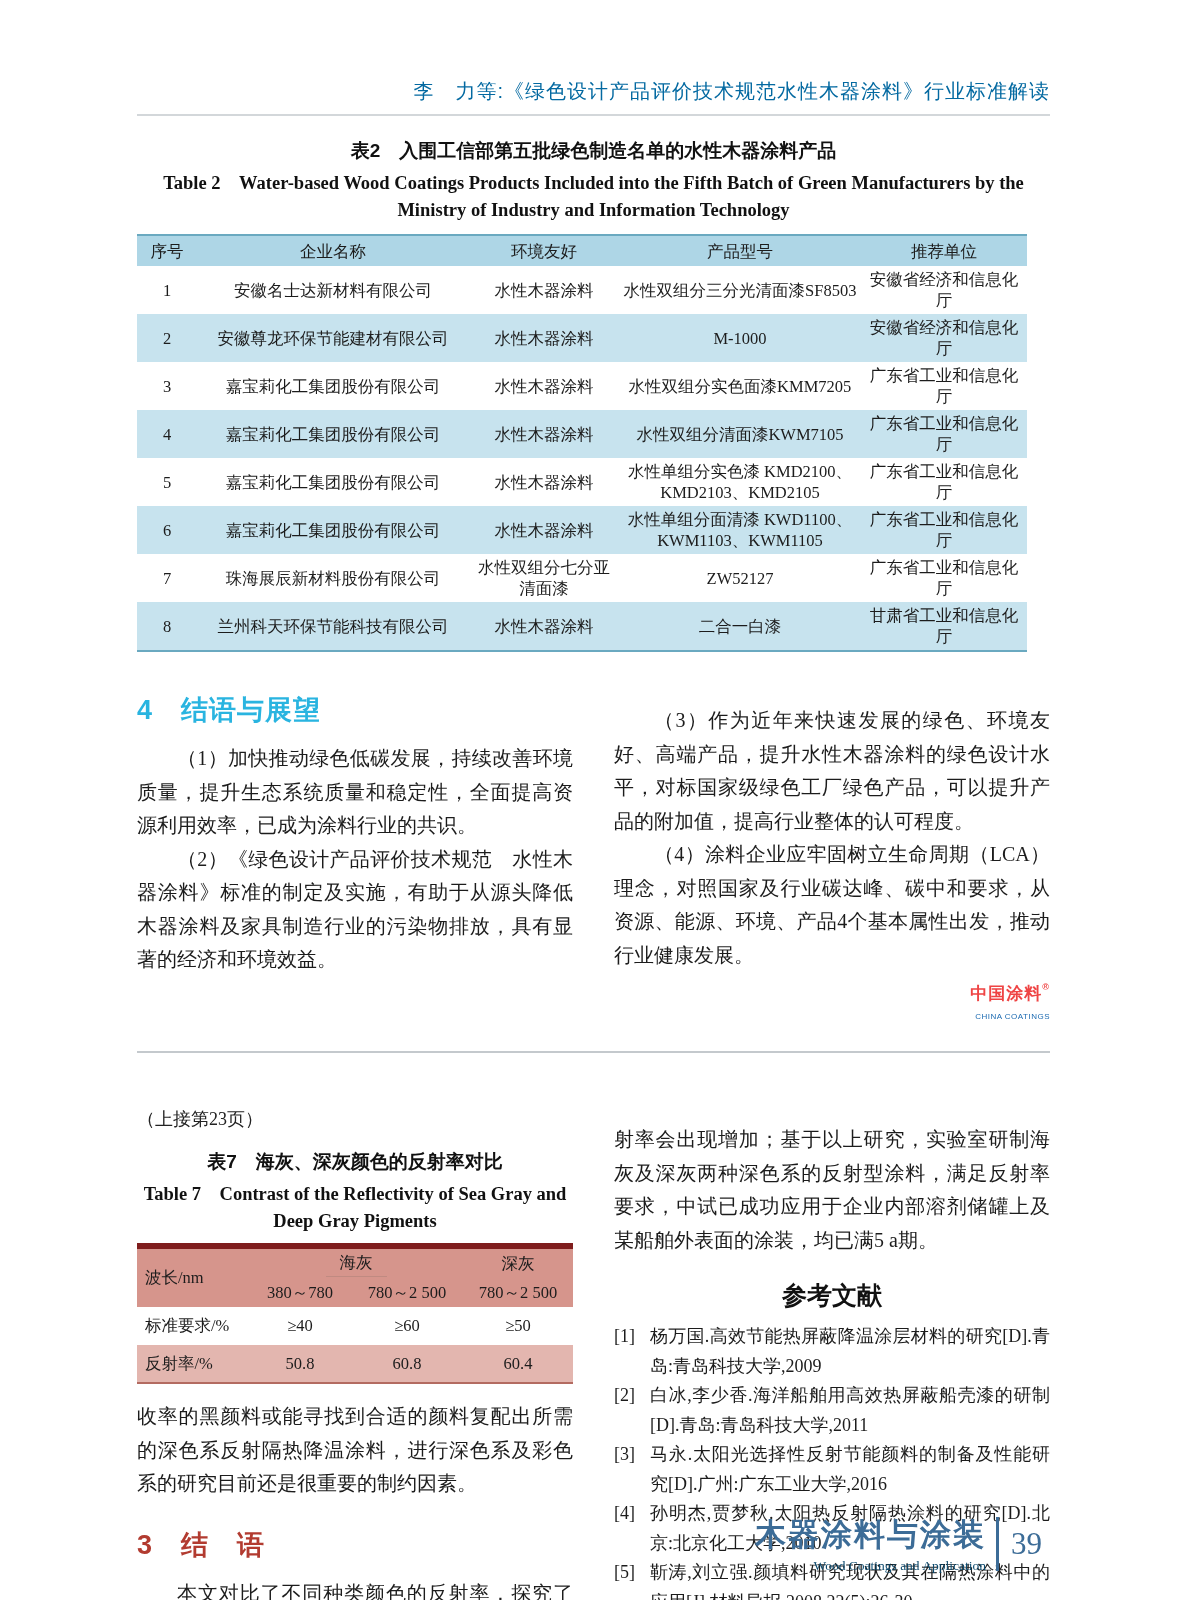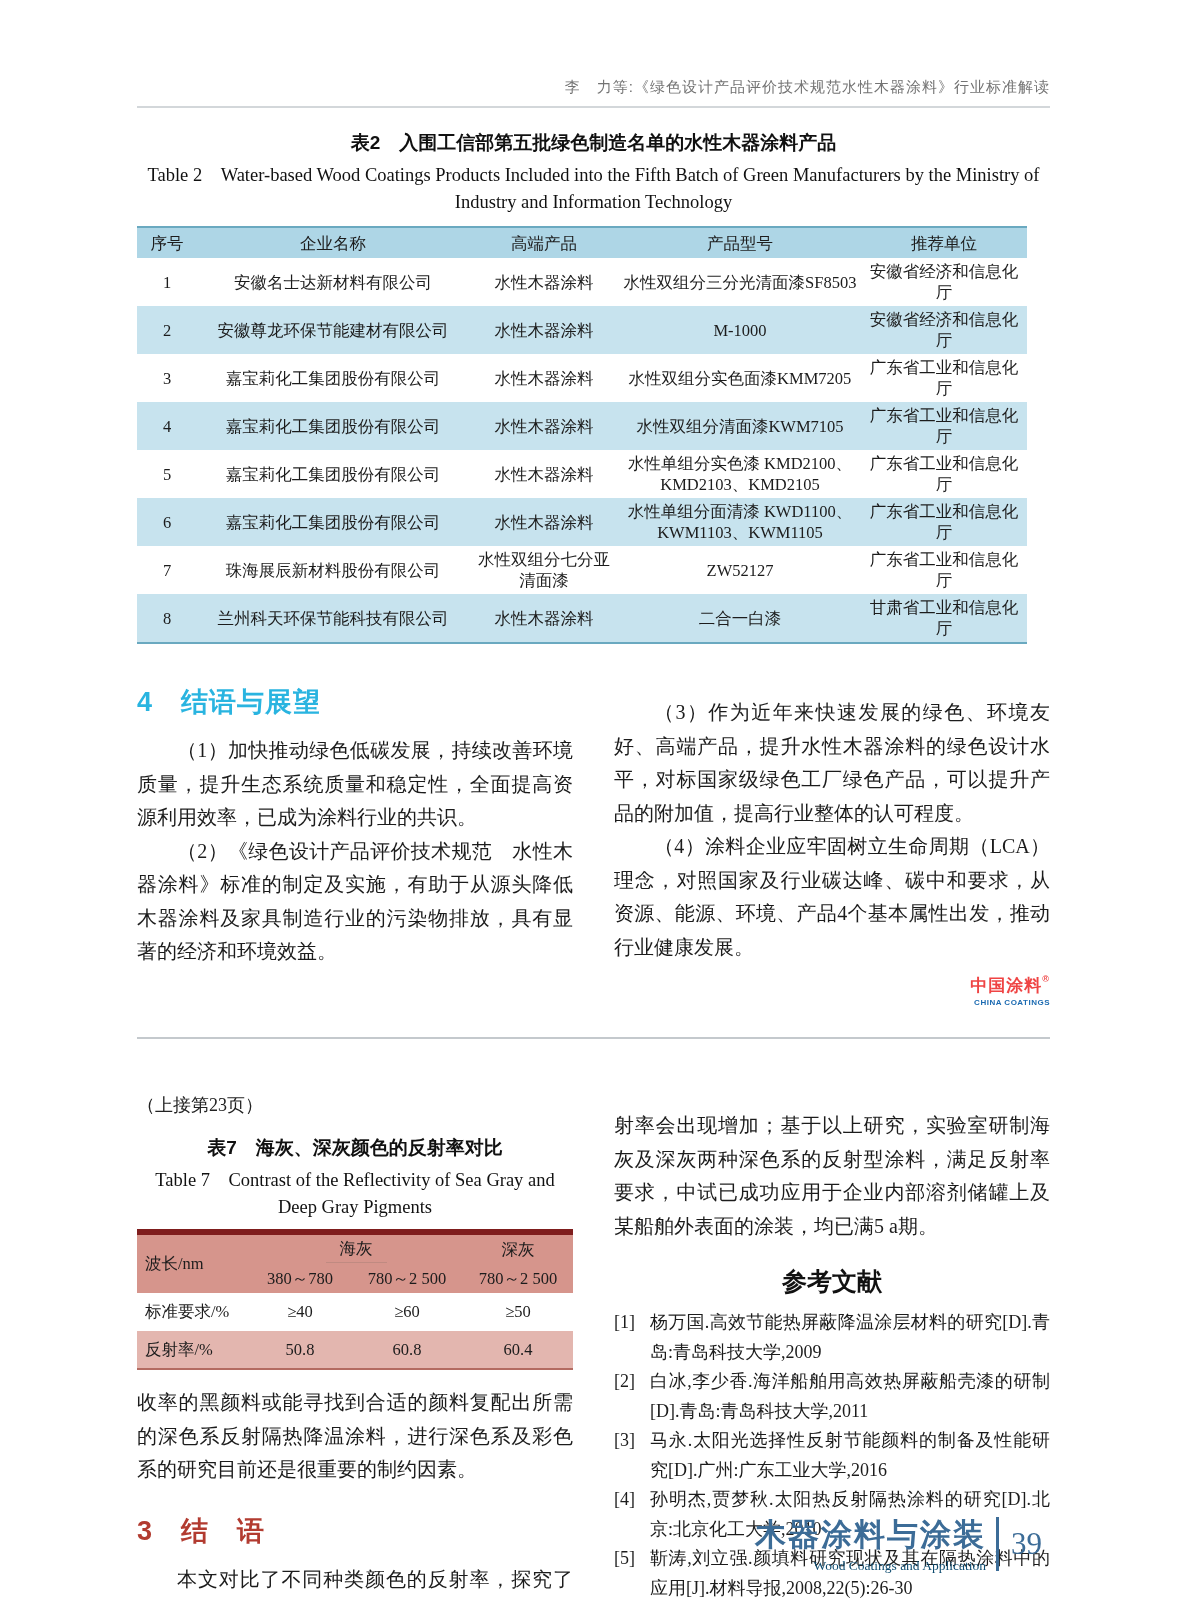--- a/index.html
+++ b/index.html
@@ -10,42 +10,42 @@
     height: 1600px;
     background: #ffffff;
     font-family: "Liberation Serif", "DejaVu Serif", serif;
     color: #1c1c1c;
     overflow: hidden;
   }
   
   .running-header { padding-top: 78px; margin: 0 137px; }
   .running-title {
     text-align: right;
-    font-size: 15px;
-    color: #737373;
+    font-size: 20px;
+    color: #0369a1;
     letter-spacing: 1px;
     font-family: "Liberation Sans", "DejaVu Sans", sans-serif;
   }
   .header-rule { margin-top: 9px; border-bottom: 2px solid #d3d7da; }
 
   .content { margin: 0 137px; width: 913px; }
 
   
   .tbl-caption-zh {
     margin-top: 22px;
     text-align: center;
     font-weight: bold;
     font-size: 19px;
     font-family: "Liberation Sans", "DejaVu Sans", sans-serif;
     color: #111;
   }
   .tbl-caption-en {
     margin-top: 6px;
     text-align: center;
-    font-weight: normal;
+    font-weight: bold;
     font-size: 18.5px;
     line-height: 27px;
     font-family: "Liberation Serif", "DejaVu Serif", serif;
     color: #111;
   }
 
   
   table.table2 {
     margin-top: 10px;
     width: 890px;
@@ -96,25 +96,25 @@
   .logo-zh {
     font-family: "Liberation Sans", "DejaVu Sans", sans-serif;
     font-weight: bold;
     font-size: 17px;
     color: #ef4444;
     letter-spacing: 1px;
   }
   .logo-reg { font-size: 9px; vertical-align: top; }
   .logo-en {
     font-family: "Liberation Sans", "DejaVu Sans", sans-serif;
-    font-weight: bold;
+    font-weight: normal;
     font-size: 8px;
     color: #1b6ab1;
     letter-spacing: 0.5px;
-    margin-top: 1px;
+    margin-top: 7px;
   }
 
   .section-divider { margin-top: 30px; border-bottom: 2px solid #c4c9cd; }
 
   .continued-note { margin-top: 30px; font-size: 18px; color: #222; }
 
   .t7-cap-zh { margin-top: 18px; }
 
   
   table.table7 {
@@ -195,21 +195,21 @@
           <col style="width:60px">
             <col style="width:272px">
             <col style="width:150px">
             <col style="width:242px">
             <col style="width:166px">
         </colgroup>
         <thead>
           <tr>
             <th>序号</th>
             <th>企业名称</th>
-            <th>高端产品</th>
+            <th>环境友好</th>
             <th>产品型号</th>
             <th>推荐单位</th>
           </tr>
         </thead>
         <tbody>
           <tr>
             <td>1</td>
             <td>安徽名士达新材料有限公司</td>
             <td>水性木器涂料</td>
             <td>水性双组分三分光清面漆SF8503</td>

